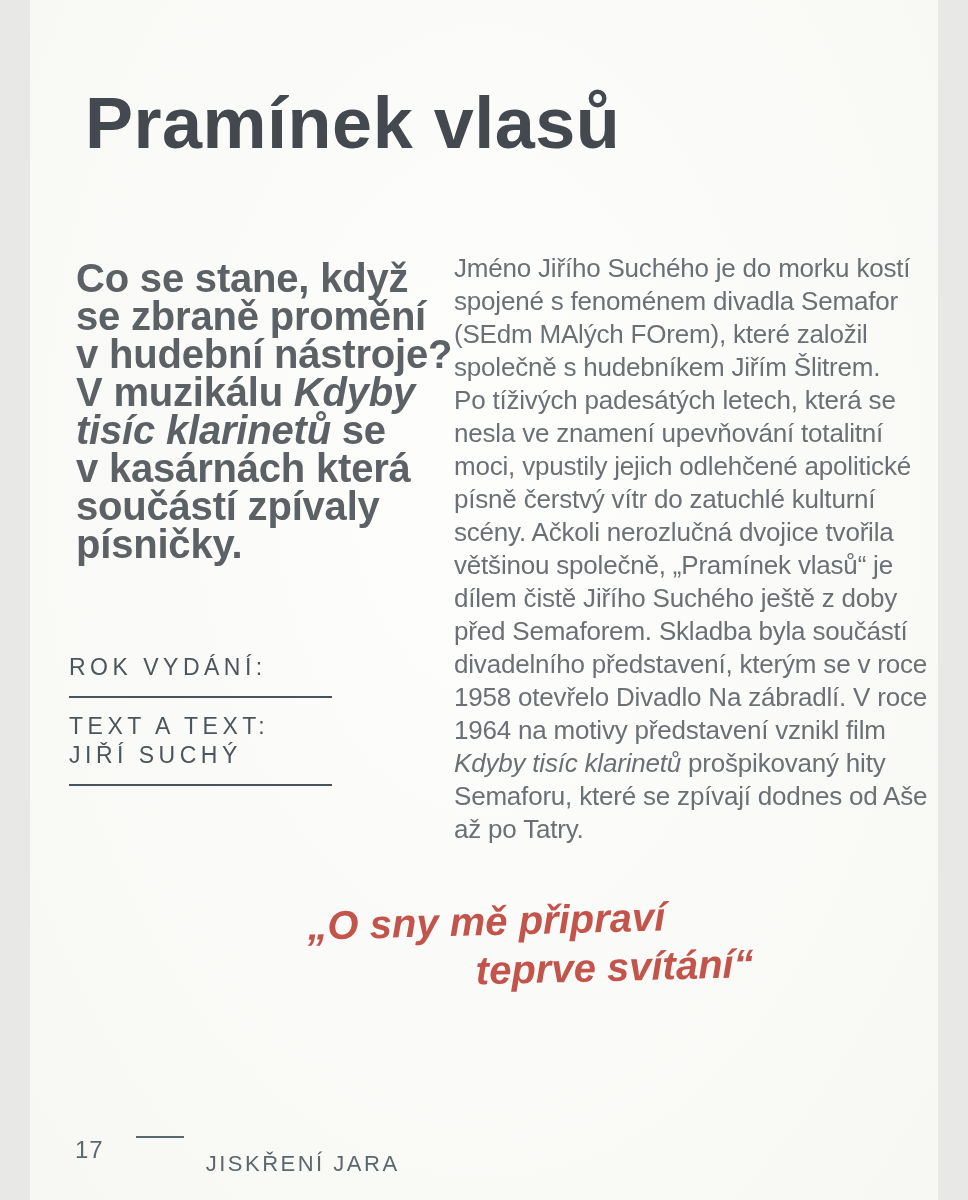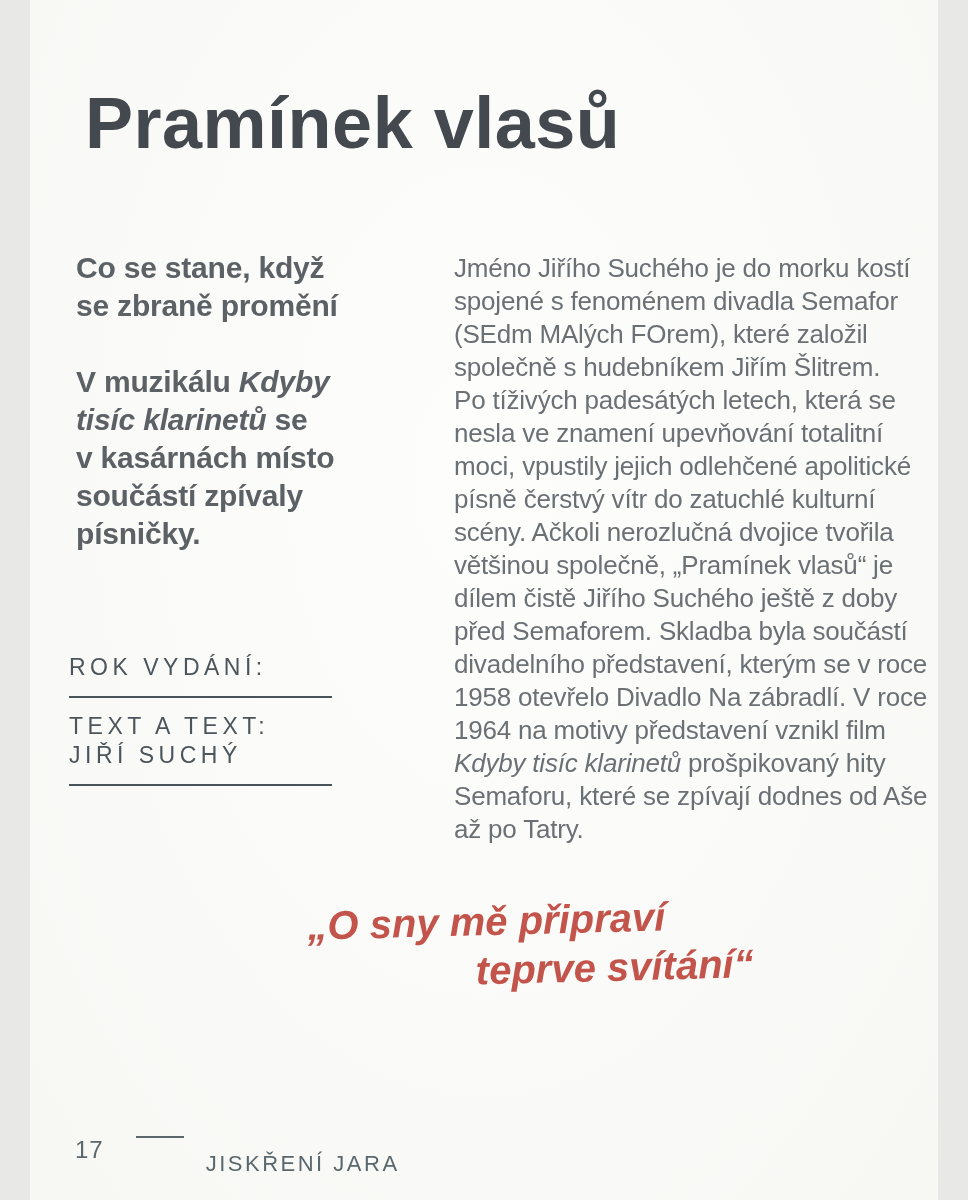--- a/index.html
+++ b/index.html
@@ -25,21 +25,21 @@
     font-size: 72px;
     font-weight: bold;
     letter-spacing: 0.5px;
     color: var(--c-title, #44484f);
     white-space: nowrap;
   }
 
   .intro {
     position: absolute;
     left: 46px; top: 219px;
-    font-size: 30px;
+    font-size: 40px;
     font-weight: bold;
     line-height: 38px;
     letter-spacing: -0.2px;
     color: var(--c-intro, #5c6166);
     white-space: nowrap;
   }
 
   .body-col {
     position: absolute;
     left: 424px; top: 226px;
@@ -101,21 +101,21 @@
   }
   .footer .section { font-size: 22px; letter-spacing: 2.5px; white-space: nowrap; margin-top: 15px; }
 </style>
 </head>
 <body>
 
 <div class="page">
 
   <h1 class="title">Pramínek vlasů</h1>
 
-  <p class="intro"><span>Co se stane, když</span><br><span>se zbraně promění</span><br><br><span>V muzikálu </span><span class="it">Kdyby</span><br><span class="it">tisíc klarinetů</span><span> se</span><br><span>v kasárnách místo</span><br><span>součástí zpívaly</span><br><span>písničky.</span></p>
+  <p class="intro"><span>Co se stane, když</span><br><span>se zbraně promění</span><br><span>v hudební nástroje?</span><br><span>V muzikálu </span><span class="it">Kdyby</span><br><span class="it">tisíc klarinetů</span><span> se</span><br><span>v kasárnách která</span><br><span>součástí zpívaly</span><br><span>písničky.</span></p>
 
   <p class="body-col"><span>Jméno Jiřího Suchého je do morku kostí</span><br><span>spojené s fenoménem divadla Semafor</span><br><span>(SEdm MAlých FOrem), které založil</span><br><span>společně s hudebníkem Jiřím Šlitrem.</span><br><span>Po tíživých padesátých letech, která se</span><br><span>nesla ve znamení upevňování totalitní</span><br><span>moci, vpustily jejich odlehčené apolitické</span><br><span>písně čerstvý vítr do zatuchlé kulturní</span><br><span>scény. Ačkoli nerozlučná dvojice tvořila</span><br><span>většinou společně, „Pramínek vlasů“ je</span><br><span>dílem čistě Jiřího Suchého ještě z doby</span><br><span>před Semaforem. Skladba byla součástí</span><br><span>divadelního představení, kterým se v roce</span><br><span>1958 otevřelo Divadlo Na zábradlí. V roce</span><br><span>1964 na motivy představení vznikl film</span><br><span class="it">Kdyby tisíc klarinetů</span><span> prošpikovaný hity</span><br><span>Semaforu, které se zpívají dodnes od Aše</span><br><span>až po Tatry.</span></p>
 
   <div class="meta">
     <div class="meta-field">
       <div class="meta-label">ROK VYDÁNÍ:</div>
       <div class="meta-rule"></div>
     </div>
     <div class="meta-field">
       <div class="meta-label">TEXT A TEXT:</div>

